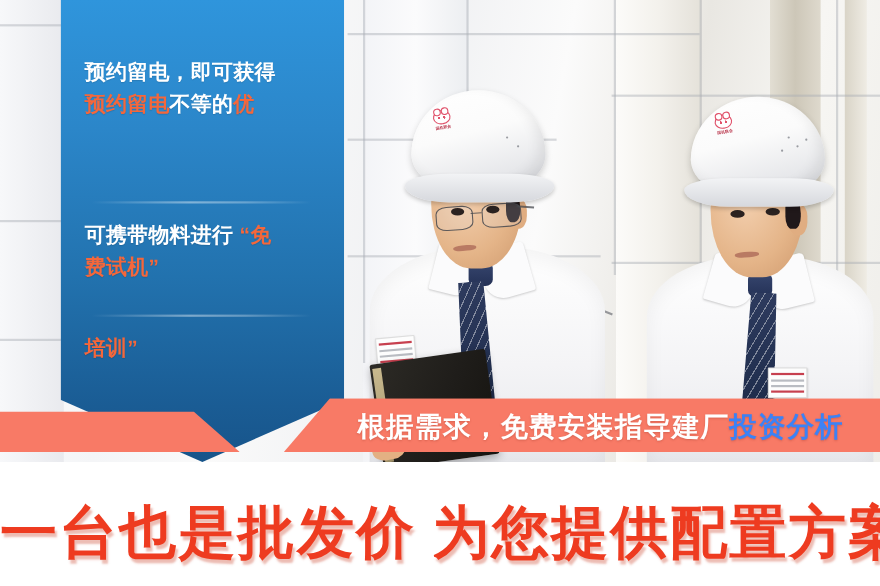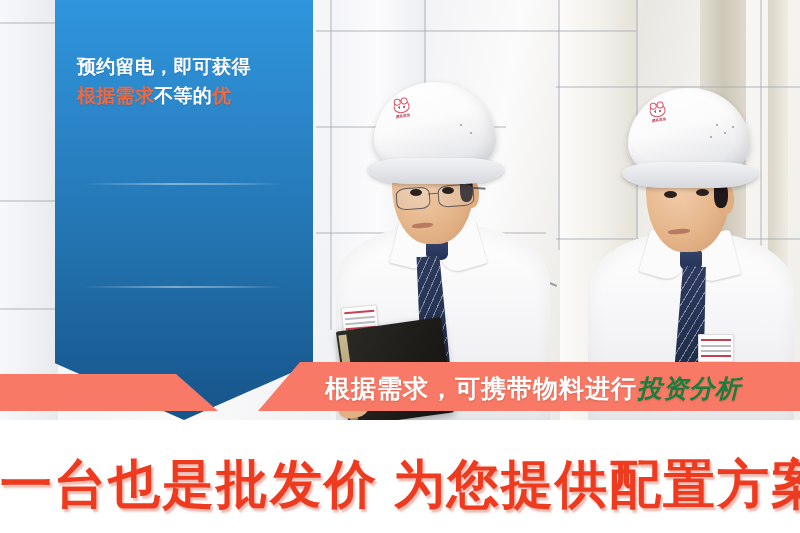--- a/index.html
+++ b/index.html
@@ -132,21 +132,21 @@
     position:absolute;left:0;top:362px;width:800px;height:49px;
     background:#f87a66;
     clip-path:polygon(300px 0, 800px 0, 800px 100%, 258px 100%);
   }
   .orange-text{
     position:absolute;left:325px;top:370px;width:460px;height:36px;
     font-size:25px;font-weight:bold;color:#ffffff;letter-spacing:1px;
     line-height:36px;white-space:nowrap;
     text-shadow:0 1px 2px rgba(130,40,25,.28);
   }
-  .orange-text .dark{color:#15803d;font-style:italic;}
+  .orange-text .dark{color:#3b82f6;}
 
   
   .bottom-wrap{
     position:absolute;left:0;top:420px;width:800px;height:113px;background:#ffffff;
   }
   .bottom-text{
     position:absolute;left:0;top:30px;width:800px;text-align:center;
     font-family:"Liberation Serif","DejaVu Serif",serif;
     font-size:52px;font-weight:bold;color:#ee3b20;letter-spacing:2px;
     white-space:nowrap;
@@ -264,37 +264,42 @@
       </div>
       <div class="hand" style="left:2px;bottom:2px;width:30px;height:22px;transform:rotate(-10deg);"></div>
     </div>
   </div>
 
   <div class="blue-panel">
     <div class="bp-inner">
 
       <div class="bp-block" style="top:32px;">
         <div class="bp-line"><span>预约留电，即可获得</span></div>
-        <div class="bp-line"><span class="hl">根据需求</span><span>不等的</span><span class="hl">优</span></div>
+        <div class="bp-line"><span class="hl">预约留电</span><span>不等的</span><span class="hl">优</span></div>
       </div>
 
       <div class="bp-sep" style="top:163px;"></div>
 
+      <div class="bp-block" style="top:180px;">
+        <div class="bp-line"><span>可携带物料进行 </span><span class="hl">“免</span></div>
+        <div class="bp-line"><span class="hl">费试机”</span></div>
+      </div>
 
       <div class="bp-sep" style="top:266px;"></div>
 
       <div class="bp-block" style="top:283px;">
+        <div class="bp-line"><span class="hl">培训”</span></div>
       </div>
 
     </div>
   </div>
 
   <div class="orange-band"></div>
   <div class="orange-band2"></div>
   <div class="orange-text">
-    <span>根据需求，可携带物料进行</span><span class="dark">投资分析</span>
+    <span>根据需求，免费安装指导建厂</span><span class="dark">投资分析</span>
   </div>
 
   <div class="bottom-wrap">
     <div class="bottom-text">一台也是批发价 为您提供配置方案</div>
   </div>
 
 </div>
 
 </body></html>

